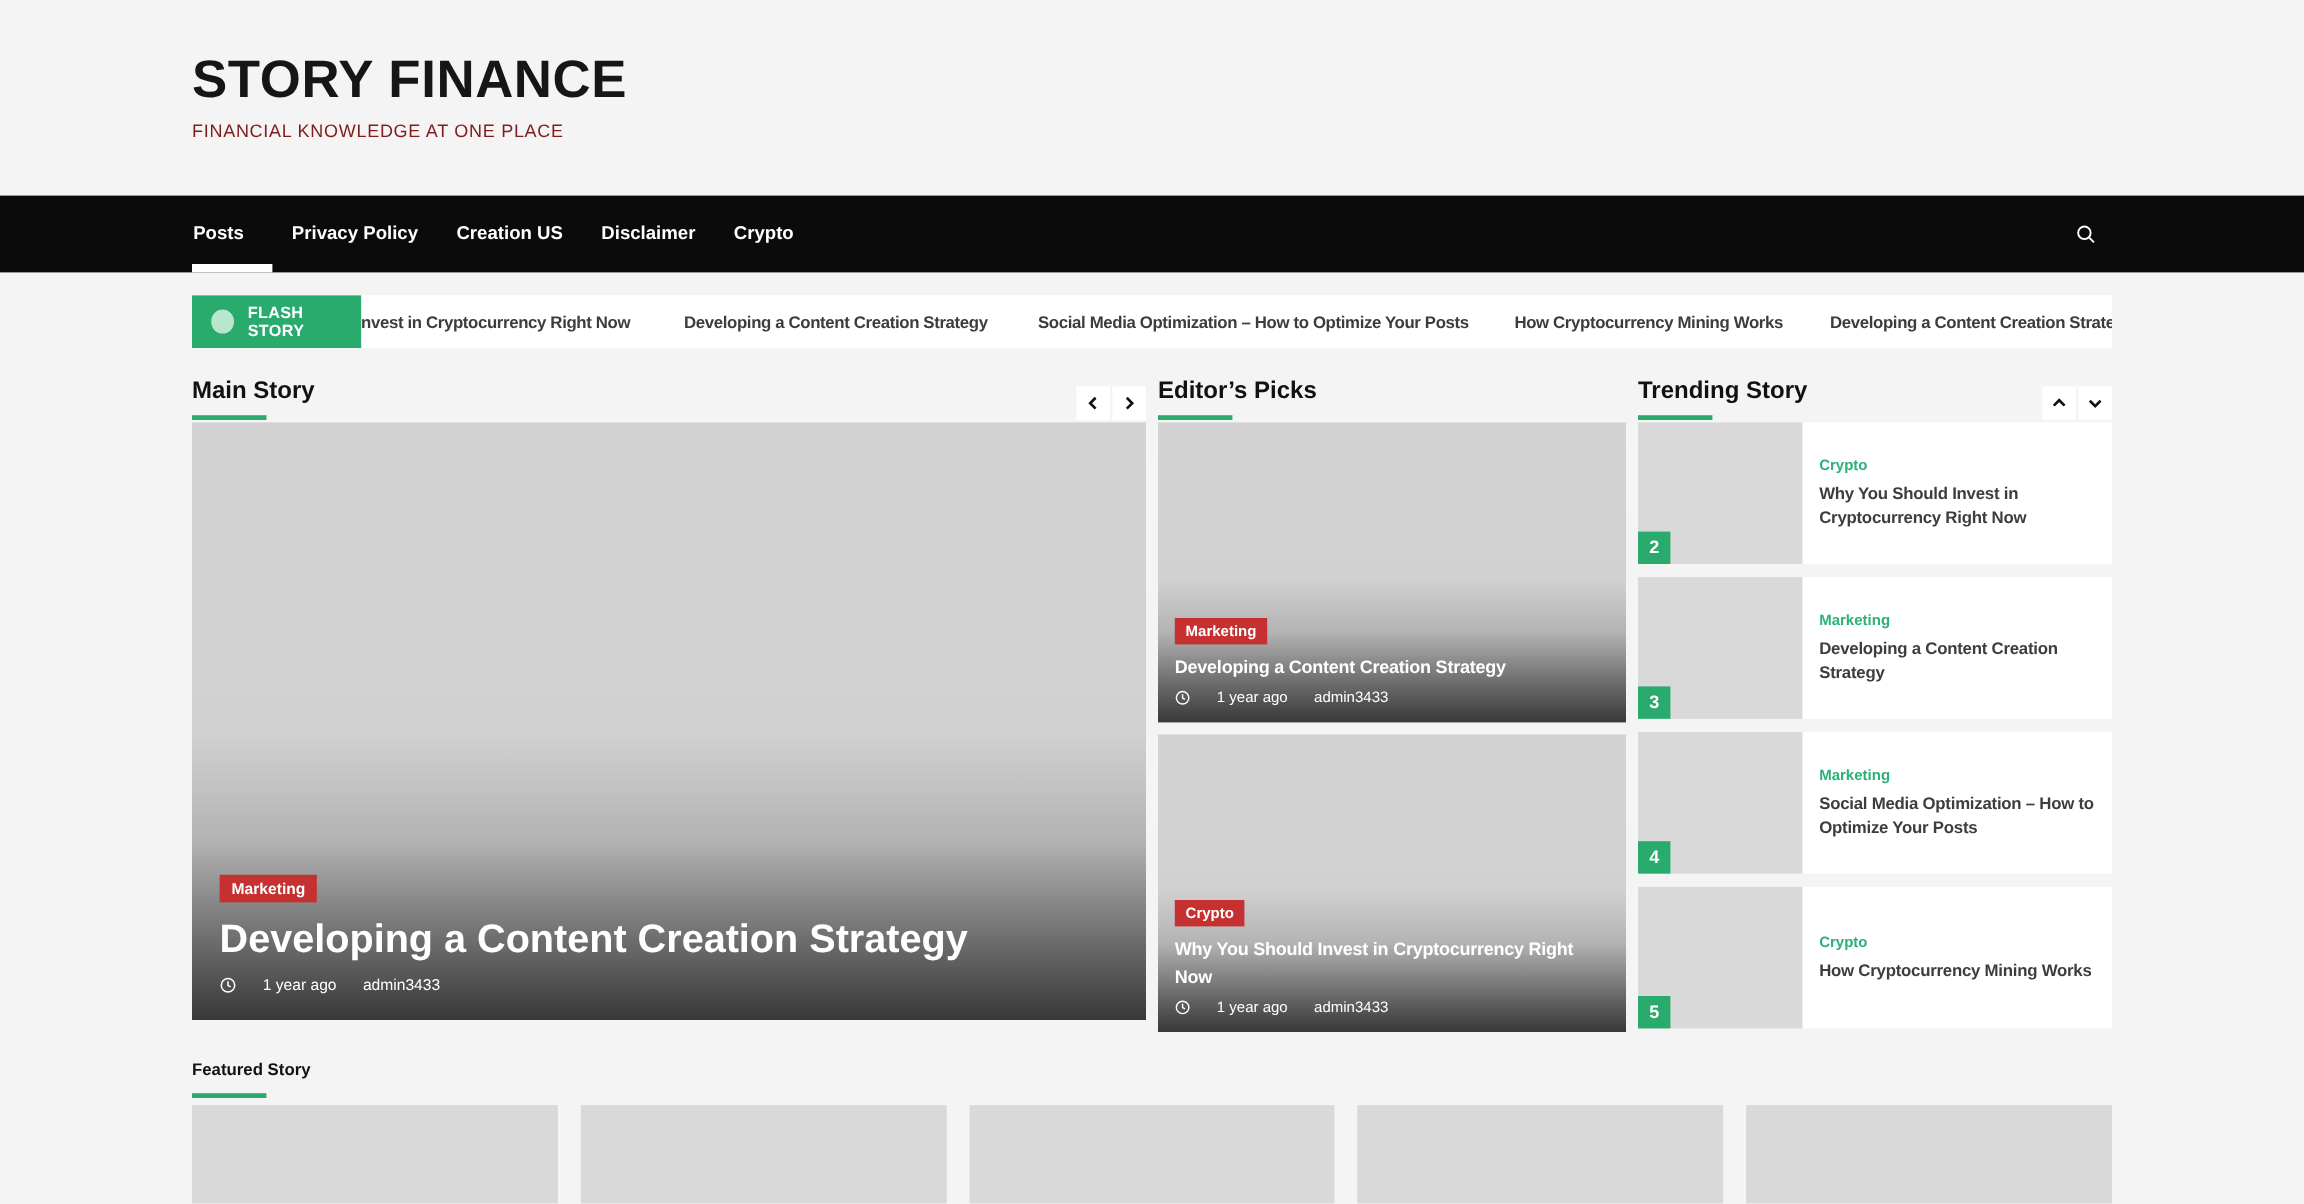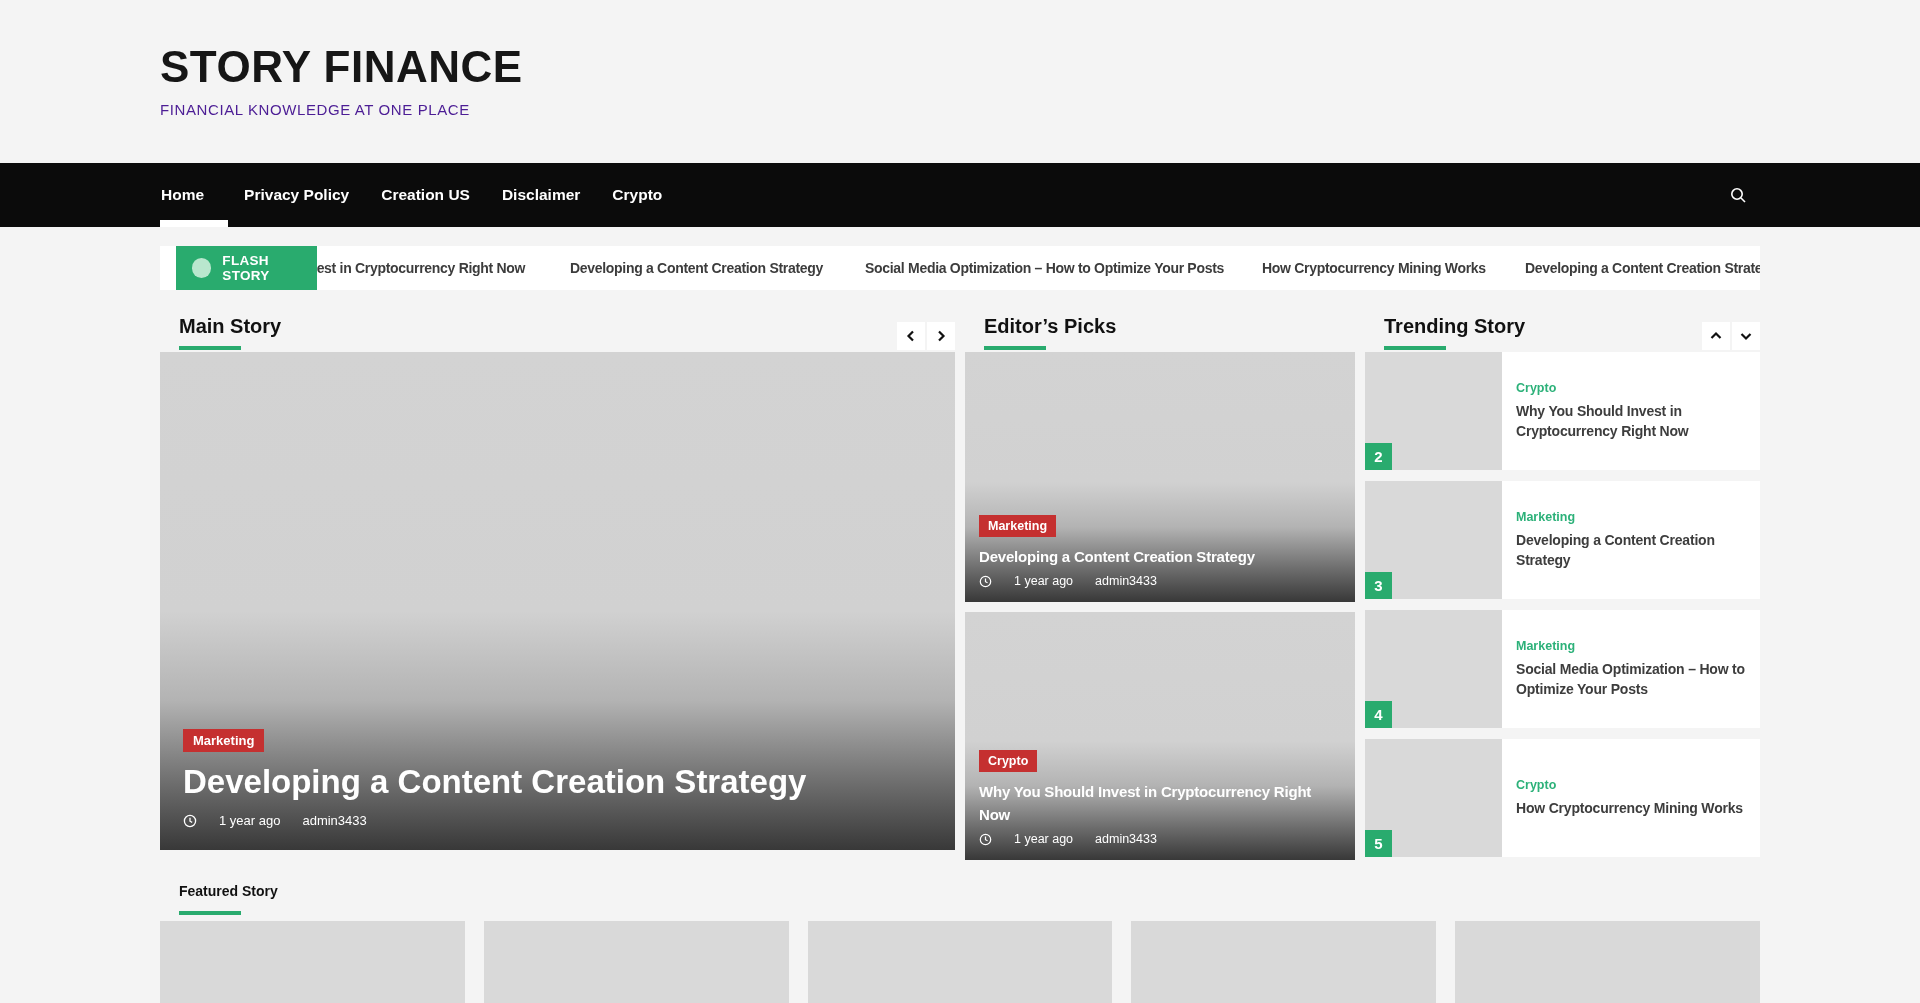--- a/index.html
+++ b/index.html
@@ -8,21 +8,21 @@
     font-family: "Liberation Sans", sans-serif;
     background: #f4f4f4;
     overflow: hidden;
     position: relative;
   }
   .container { width: 1600px; margin: 0 auto; }
 
   
   .site-header { height: 163px; padding-top: 42px; }
   .site-title { font-size: 44px; font-weight: 800; letter-spacing: 0.5px; color: #161616; }
-  .site-tagline { font-size: 15px; color: #4c1d95; margin-top: 9px; letter-spacing: 0.6px; }
+  .site-tagline { font-size: 15px; color: #7f1d1d; margin-top: 9px; letter-spacing: 0.6px; }
 
   
   .main-nav { background: #0b0b0b; height: 64px; }
   .main-nav .container { display: flex; align-items: stretch; height: 64px; }
   .nav-item {
     color: #fff; font-size: 15.5px; font-weight: 700;
     line-height: 64px; padding: 0 16px; position: relative; cursor: pointer;
     white-space: nowrap;
   }
   .nav-item:first-child { padding-left: 1px; padding-right: 24px; }
@@ -37,30 +37,30 @@
   .ticker-item {
     position: absolute; top: 0; height: 44px; line-height: 44px; white-space: nowrap;
     font-size: 14px; font-weight: 700; letter-spacing: -0.3px; color: #3c3c3c; cursor: pointer; z-index: 1;
   }
   .ticker-item:nth-of-type(1) { left: 28px; }
   .ticker-item:nth-of-type(2) { left: 410px; }
   .ticker-item:nth-of-type(3) { left: 705px; }
   .ticker-item:nth-of-type(4) { left: 1102px; }
   .ticker-item:nth-of-type(5) { left: 1365px; }
   .flash-badge {
-    position: absolute; left: 16px; top: 0; z-index: 2; width: 141px; height: 44px;
+    position: absolute; left: 0; top: 0; z-index: 2; width: 141px; height: 44px;
     background: #29ab6e; display: flex; align-items: center; padding-left: 16px; gap: 11px;
   }
   .flash-dot { width: 20px; height: 20px; border-radius: 50%; background: #b9e7ce; }
   .flash-label { color: #fff; font-size: 13.5px; font-weight: 700; letter-spacing: 0.3px; }
 
   
   .content-grid { margin-top: 25px; display: grid; grid-template-columns: 795px 390px 395px; column-gap: 10px; }
   .col-head { display: flex; justify-content: space-between; align-items: flex-start; height: 37px; }
-  .sec-title { font-size: 20px; font-weight: 800; color: #111; line-height: 22px; margin-left: 19px; }
+  .sec-title { font-size: 20px; font-weight: 800; color: #111; line-height: 22px; }
   .sec-title::after { content: ""; display: block; width: 62px; height: 4px; background: #29ab6e; margin-top: 9px; }
   .arrow-group { display: flex; gap: 2px; margin-top: 7px; }
   .arrow-btn {
     width: 28px; height: 28px; background: #fff; border: none; display: flex;
     align-items: center; justify-content: center; cursor: pointer; padding: 0;
   }
 
   
   .hero {
     position: relative; cursor: pointer;
@@ -106,21 +106,21 @@
 
 <header class="site-header">
   <div class="container">
     <h1 class="site-title">STORY FINANCE</h1>
     <div class="site-tagline">FINANCIAL KNOWLEDGE AT ONE PLACE</div>
   </div>
 </header>
 
 <nav class="main-nav">
   <div class="container">
-    <div class="nav-item active">Home</div>
+    <div class="nav-item active">Posts</div>
     <div class="nav-item">Privacy Policy</div>
     <div class="nav-item">Creation US</div>
     <div class="nav-item">Disclaimer</div>
     <div class="nav-item">Crypto</div>
     <div class="nav-search">
       <span>
         <svg width="18" height="18" viewBox="0 0 18 18">
             <circle cx="8" cy="8" r="5.2" fill="none" stroke="#ffffff" stroke-width="1.6"></circle>
             <line x1="12" y1="12" x2="16" y2="16" stroke="#ffffff" stroke-width="1.6"></line>
           </svg>

